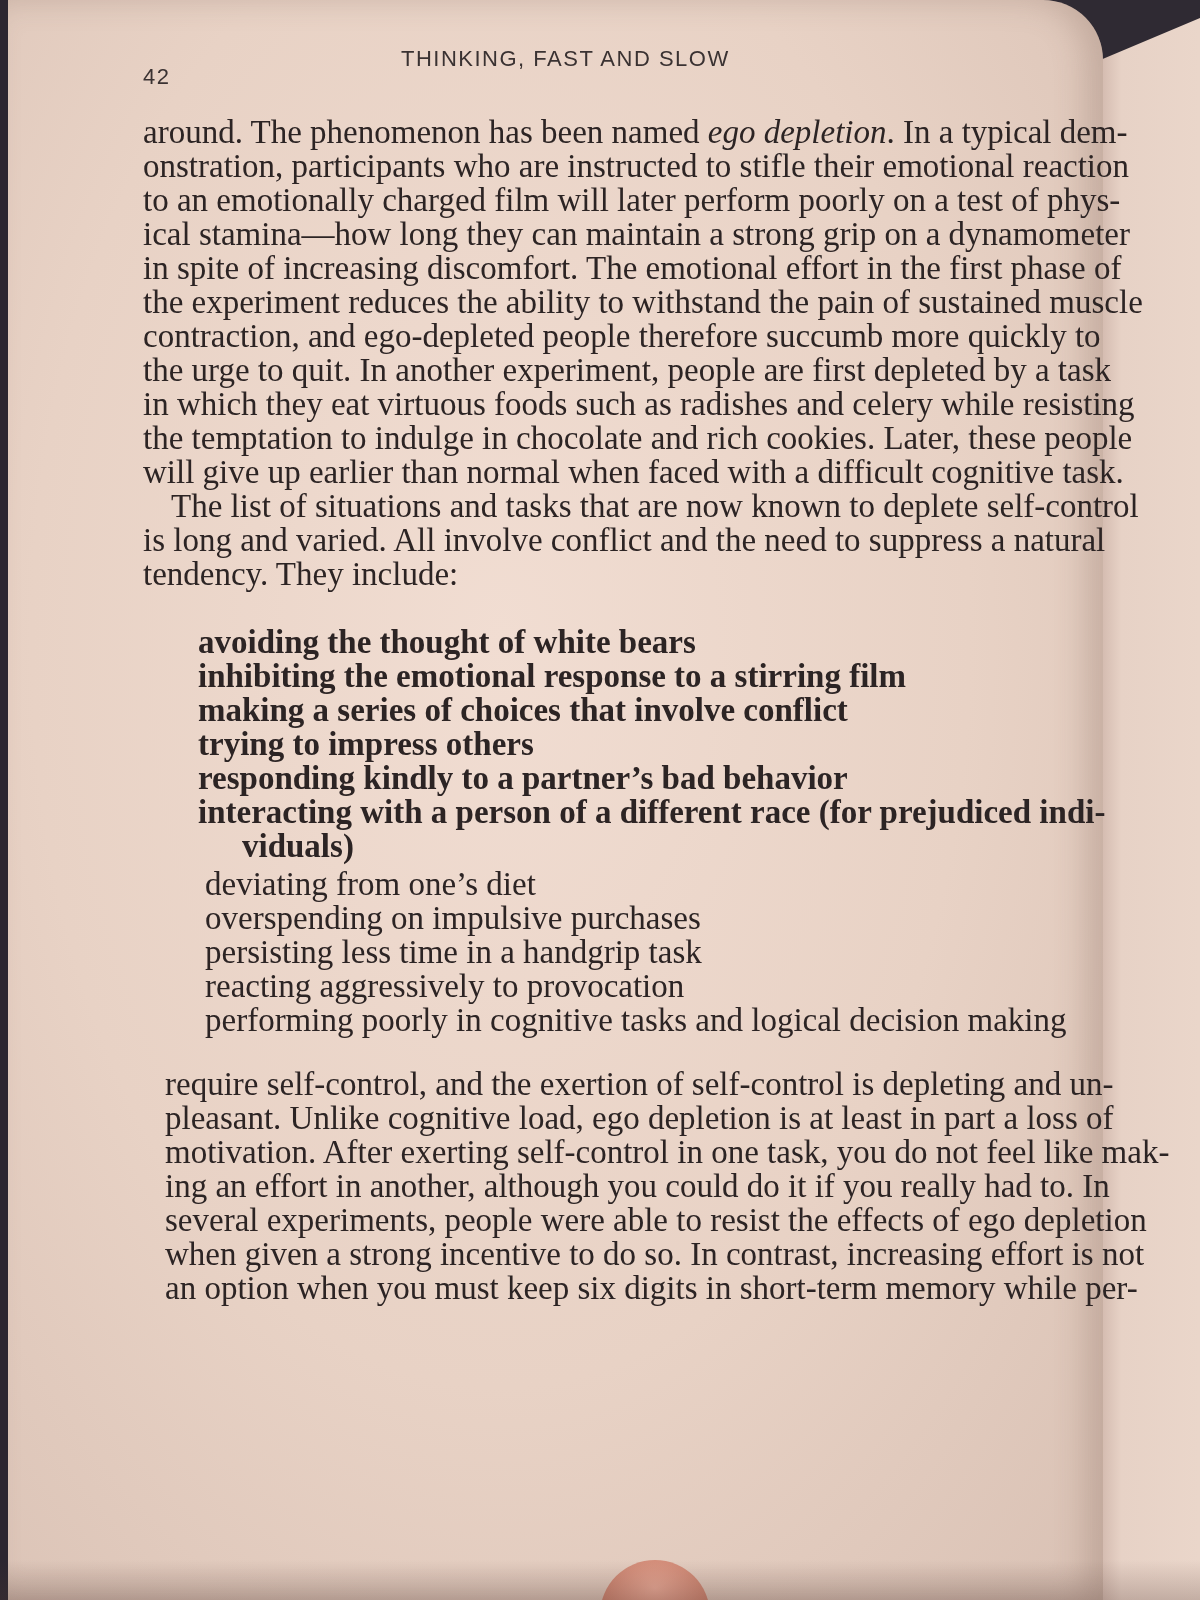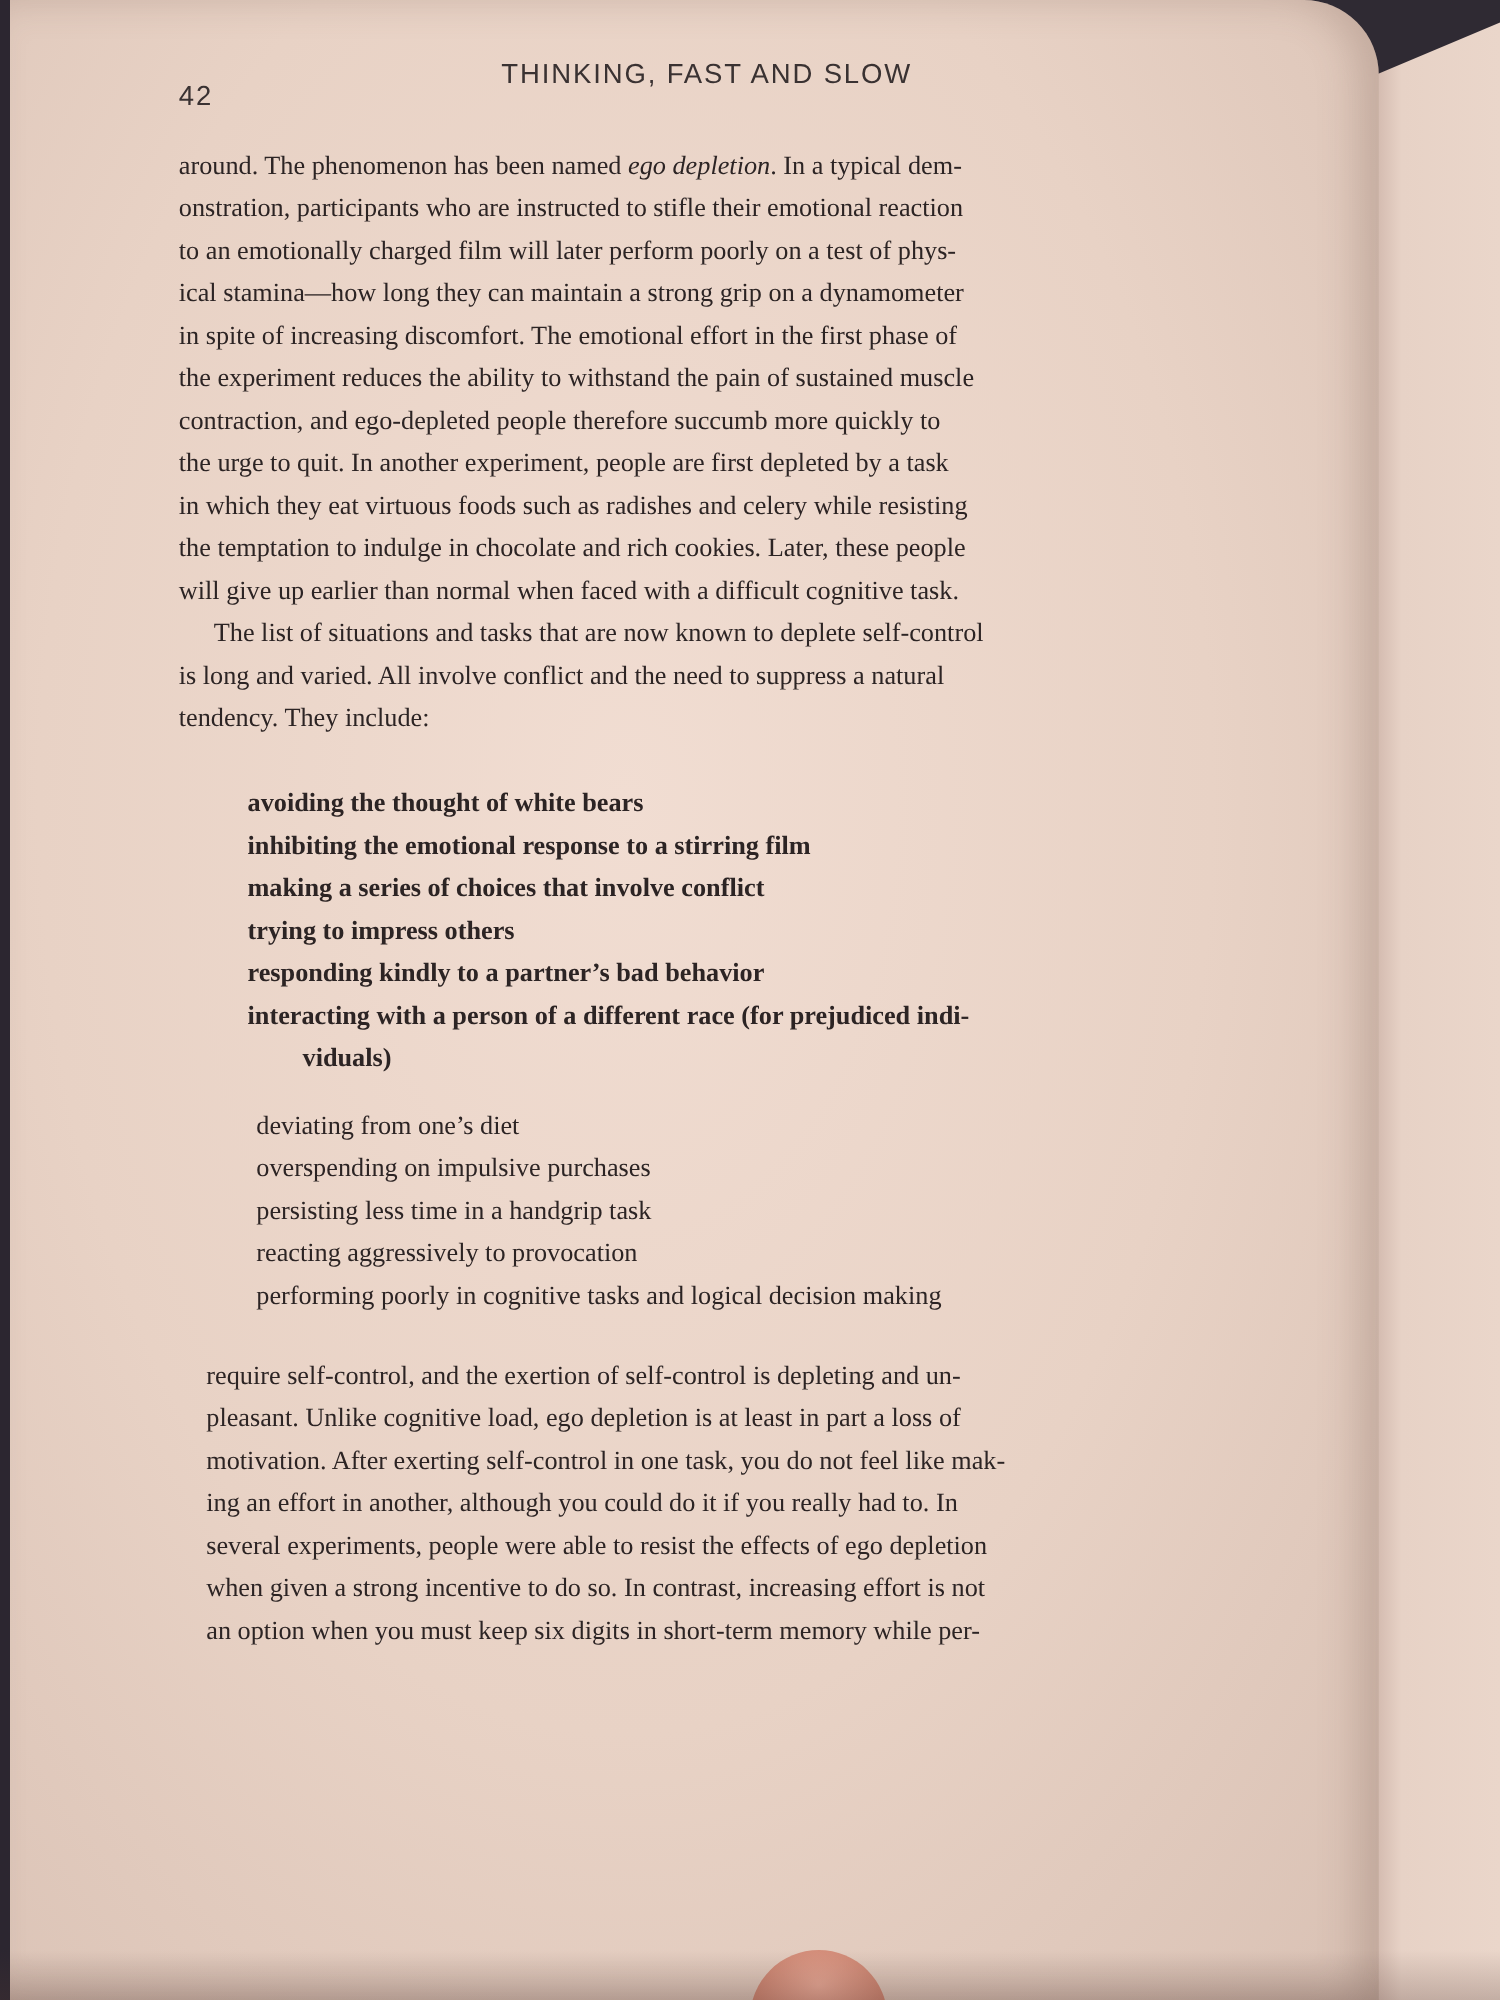--- a/index.html
+++ b/index.html
@@ -62,21 +62,21 @@
       position: absolute;
       left: 393px;
       top: 0px;
     }
     .text-block {
       position: absolute;
       left: 135px;
       top: 115px;
       width: 850px;
       font-family: "Liberation Serif", serif;
-      font-size: 21px;
+      font-size: 33px;
       line-height: 34px;
       color: #2c2424;
     }
     .para {
       margin: 0;
       text-align: justify;
     }
     .para .line {
       display: block;
       white-space: nowrap;
@@ -84,21 +84,21 @@
     .indent { padding-left: 28px; }
     .list {
       margin: 0;
       padding: 0;
       list-style: none;
     }
     .list li {
       white-space: nowrap;
     }
     .list-1 { margin-top: 34px; padding-left: 55px; font-weight: bold; }
-    .list-2 { margin-top: 20px; padding-left: 62px; }
+    .list-2 { margin-top: 4px; padding-left: 62px; }
     .para-after-list-1 { margin-top: 34px; padding-left: 22px; }
     .para-after-list-2 { margin-top: 30px; padding-left: 22px; }
     .hang { padding-left: 44px; }
     em { font-style: italic; }
     .finger {
       position: absolute;
       left: 600px;
       top: 1560px;
       width: 110px;
       height: 70px;

